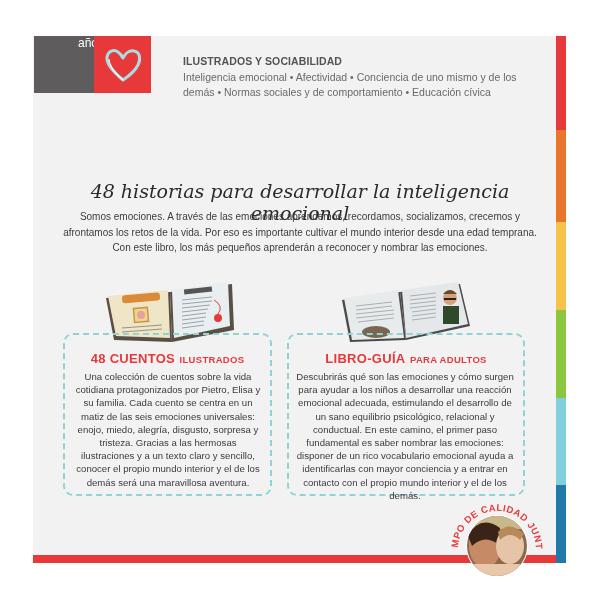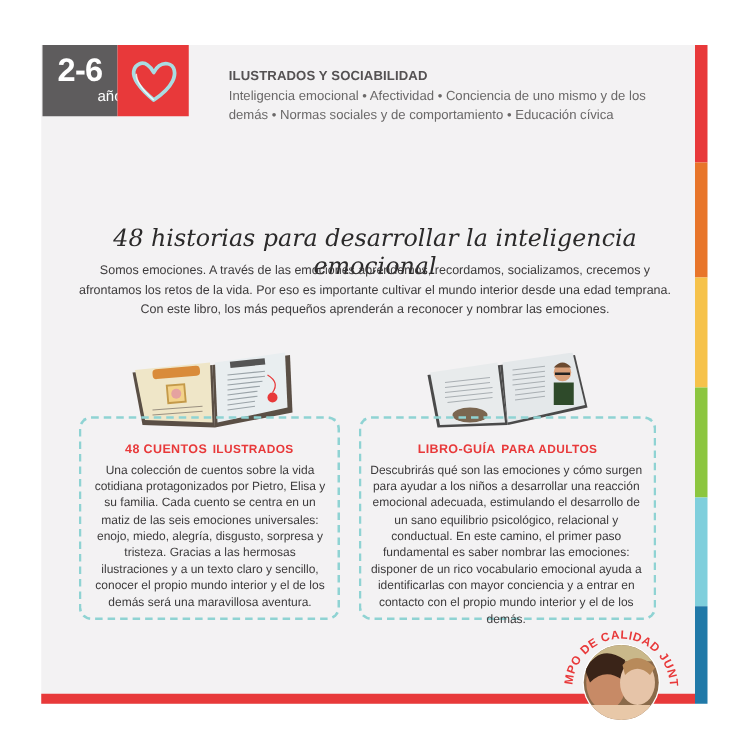--- a/index.html
+++ b/index.html
@@ -45,36 +45,35 @@
     position: absolute;
   }
   .box {
     position: absolute; border: 2px dashed #8fd3d3; border-radius: 10px; box-sizing: border-box;
   }
   .box-left { left: 63px; top: 333px; width: 209px; height: 163px; }
   .box-right { left: 287px; top: 333px; width: 238px; height: 163px; }
   .box-heading {
     position: absolute; text-align: center; color: #e8393a; font-weight: bold; white-space: nowrap;
   }
-  .box-heading .big { font-size: 10px; letter-spacing: 0.3px; }
+  .box-heading .big { font-size: 13px; letter-spacing: 0.3px; }
   .box-heading .small { font-size: 9.5px; letter-spacing: 0.3px; }
   .box-text {
     position: absolute; text-align: center; font-size: 9.6px; line-height: 13.2px; color: #3d3b3c;
   }
   .strip { position: absolute; left: 556px; width: 10px; }
   .bottom-bar { position: absolute; left: 33px; top: 555px; width: 523px; height: 8px; background: #e8393a; }
   .photo-badge { position: absolute; left: 440px; top: 484px; width: 110px; height: 95px; }
 </style>
 </head>
 <body>
 
 <div class="page"></div>
 
 <div class="badge-age">
-  <span class="num">2-6</span>
   <span class="unit">años</span>
 </div>
 <div class="badge-heart">
   <svg width="40" height="38" viewBox="0 0 40 38">
     <path d="M20 34 C8 24 3 17 4 11 C5 5 11 3 15 6 C18 8 19 10 20 12 C22 8 26 4 31 5 C37 6 38 13 35 19 C32 25 26 30 20 34 Z" fill="none" stroke="#a9dde2" stroke-width="3" stroke-linejoin="round"></path>
     <path d="M20 34 C12 27 6 20 6 13" fill="none" stroke="#ffffff" stroke-width="1.2" opacity="0.8"></path>
   </svg>
 </div>
 
 <div class="category">

